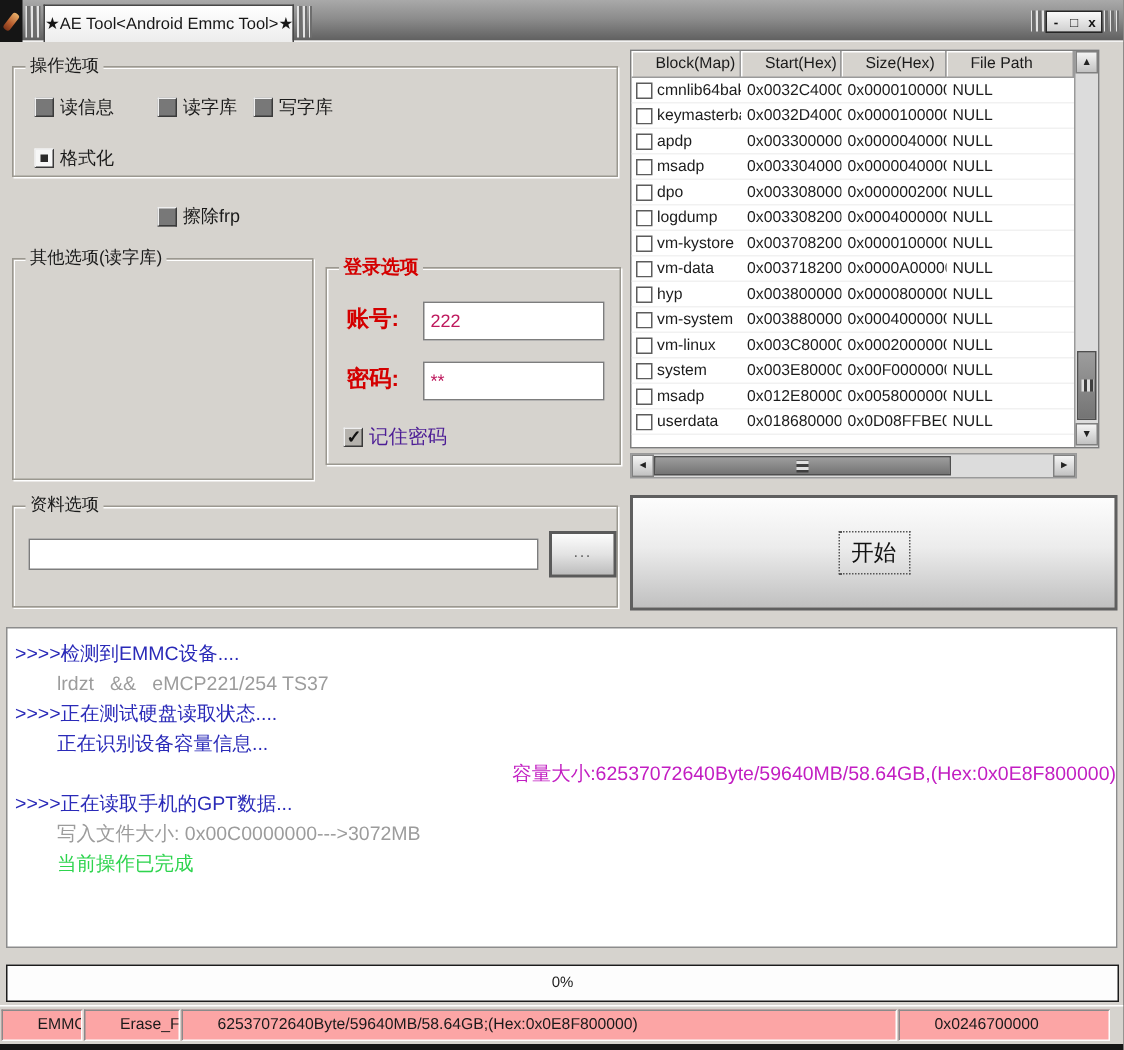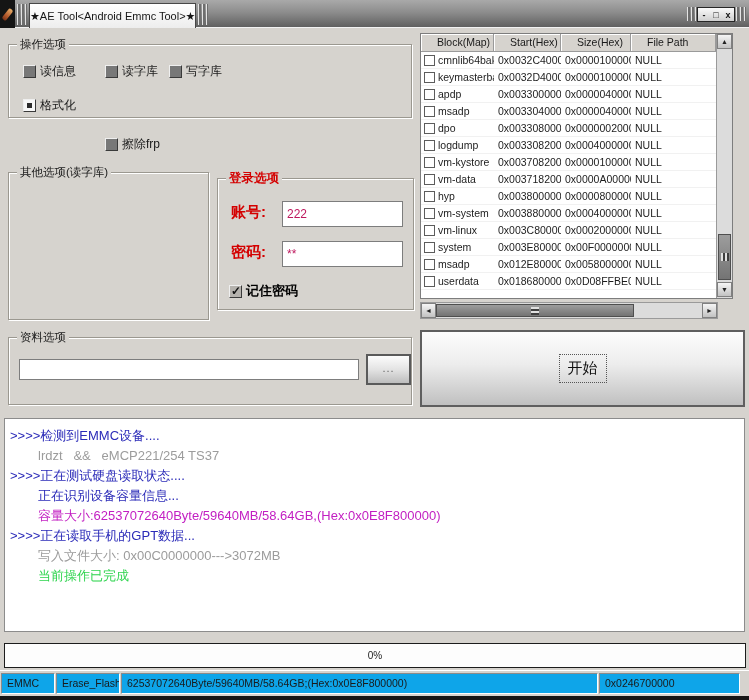--- a/index.html
+++ b/index.html
@@ -40,21 +40,21 @@
   #grp-login { left:217px; top:178px; width:197px; height:132px; }
   #grp-data  { left:8px;  top:337px; width:404px; height:68px; }
   
   .cb-item { position:absolute; display:flex; align-items:center; gap:4px; font-size:12px; color:#1a1a1a; white-space:nowrap; }
   .cb { width:13px; height:13px; background:#787878; flex:none;
     border:1px solid; border-color:#efefef #3a3a3a #3a3a3a #efefef; position:relative; }
   .cb.checked-square { background:#f7f7f7; }
   .cb.checked-square::after { content:""; position:absolute; left:3px; top:3px; width:5px; height:5px; background:#2b2b2b; }
   .cb.checked-tick { background:#b5b2ad; }
   .cb.checked-tick .tick { position:absolute; left:1px; top:-2px; font-size:12px; font-weight:bold; color:#111; }
-  .cb-red { font-size:13px; font-weight:bold; color:#000000; }
+  .cb-red { font-size:13px; font-weight:normal; color:#4c1d95; }
   
   .login-label { position:absolute; font-size:15px; font-weight:bold; color:#d40000; white-space:nowrap; }
   .tbox { position:absolute; border:1px solid #7d7d7d; background:#fff; font-size:12px;
     padding:0 4px; font-family:"Liberation Sans",sans-serif; color:#be185d; outline:none; }
   
   .browse-btn { position:absolute; left:357px; top:16px; width:45px; height:31px;
     background:linear-gradient(180deg,#fcfcfc 0%,#e3e3e3 50%,#bdbdbd 100%);
     border:2px solid #5a5a5a; font-size:11px; color:#666; line-height:24px; text-align:center; letter-spacing:1px; }
   
   #ptable { position:absolute; left:420px; top:33px; width:313px; height:266px;
@@ -96,32 +96,32 @@
   #start-btn { position:absolute; left:420px; top:330px; width:325px; height:77px;
     background:linear-gradient(180deg,#fdfdfd 0%,#ececec 45%,#c0c0c0 100%);
     border:2px solid #5f5f5f; display:flex; align-items:center; justify-content:center; cursor:default; }
   #start-btn .focus { border:1px dotted #555; padding:4px 8px; font-size:15px; color:#111; }
   
   #log { position:absolute; left:4px; top:418px; width:741px; height:214px;
     background:#fff; border:1px solid #8c8c8c; padding:7px 0 0 5px; overflow:hidden; }
   .log-line { font-size:13px; line-height:20px; white-space:pre; }
   .lg-blue   { color:#2a2ab8; }
   .lg-gray   { color:#9c9c9c; }
-  .lg-magenta{ color:#c21ec2; }
+  .lg-magenta{ color:#c21ec2;text-align:right; }
   .lg-green  { color:#2ed44e; }
   .indent { padding-left:28px; }
   
   #progress { position:absolute; left:4px; top:643px; width:742px; height:25px;
     background:#fdfdfd; border:1px solid #1c1c1c; display:flex; align-items:center; justify-content:center;
     font-size:10px; color:#222; }
   #statusbar { position:absolute; left:0; top:670px; width:749px; height:26px;
     background:#d6d3ce; border-top:1px solid #ffffff; }
-  .spanel { position:absolute; top:2px; height:21px; background:#0ea5e9;
+  .spanel { position:absolute; top:2px; height:21px; background:#fca5a5;
     border:1px solid; border-color:#8a8a8a #fdfdfd #fdfdfd #8a8a8a;
-    font-size:10.5px; line-height:19px; padding-left:5px; color:#1a1a1a; white-space:nowrap; overflow:hidden; }
+    font-size:10.5px; line-height:19px; padding-left:23px; color:#1a1a1a; white-space:nowrap; overflow:hidden; }
   .sp1{left:1px;width:54px;} .sp2{left:56px;width:64px;text-align:right;} .sp3{left:121px;width:477px;} .sp4{left:599px;width:141px;}
   #bottom-strip { position:absolute; left:0; top:696px; width:749px; height:4px; background:#161616; }
 </style>
 </head>
 <body>
 
 <div id="window">
 
   <div class="titlebar">
     <div class="icon-box">

